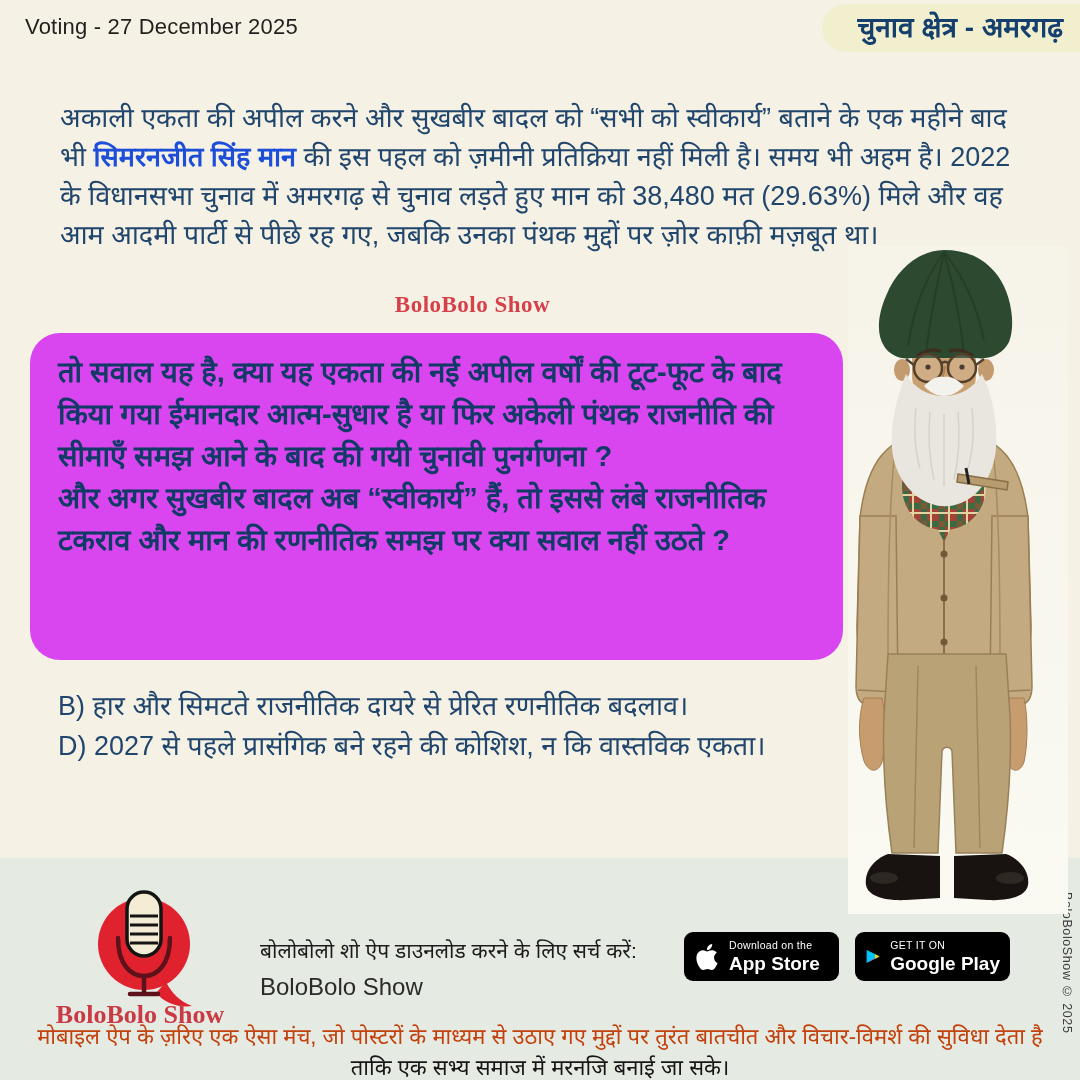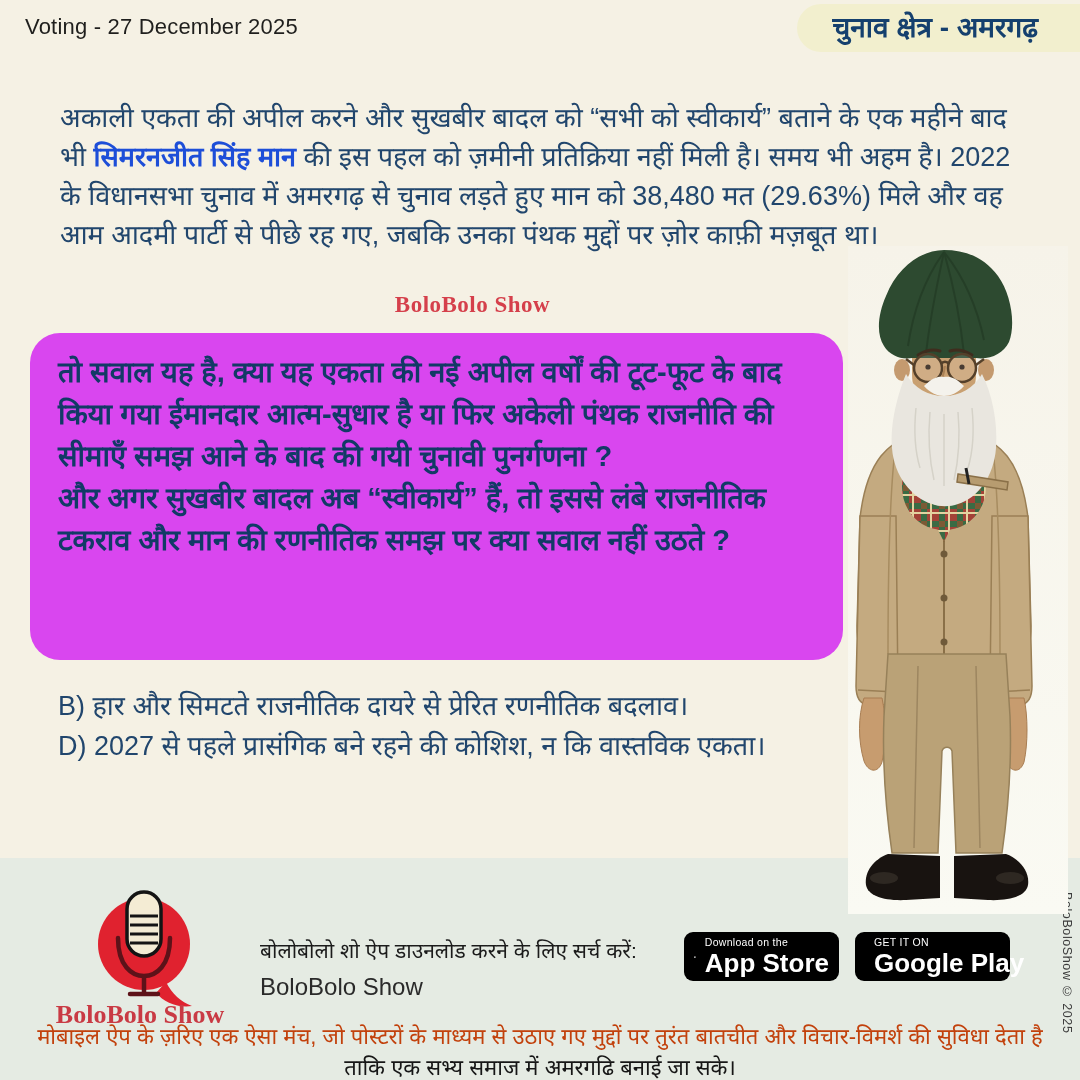--- a/index.html
+++ b/index.html
@@ -5,21 +5,21 @@
   html,body{margin:0;padding:0;}
   body{
     width:1080px;height:1080px;position:relative;overflow:hidden;
     background:#f5f1e4;
     font-family:"Liberation Sans", sans-serif;
   }
   .abs{position:absolute;}
   
   .date-label{left:25px;top:14px;font-size:22px;color:#1f1f1d;letter-spacing:.2px;}
   .badge{right:0;top:4px;height:48px;line-height:48px;background:#f2efce;
-    border-radius:24px 0 0 24px;padding:0 42px 0 36px;
+    border-radius:24px 0 0 24px;padding:0 17px 0 36px;
     color:#15406e;font-weight:700;font-size:28px;}
   
   .intro{left:60px;top:72px;width:965px;font-size:27px;line-height:39px;color:#21466d;}
   .intro b{font-weight:700;color:#1d4ed8;}
   
   .brand-center{left:0;top:292px;width:945px;text-align:center;
     font-family:"Liberation Serif", serif;font-weight:700;font-size:23px;color:#d5404b;letter-spacing:.5px;}
   
   .qbox{left:30px;top:333px;width:813px;height:327px;box-sizing:border-box;
     background:#d946ef;border-radius:30px;padding:18px 28px;
@@ -32,21 +32,21 @@
   .logo-word{left:30px;top:1000px;width:220px;text-align:center;
     font-family:"Liberation Serif", serif;font-weight:700;font-size:26px;color:#c93a44;}
   .search-block{left:260px;top:936px;width:420px;text-align:left;color:#1b1b1b;}
   .search-line{font-size:21px;margin:0 0 9px 0;}
   .search-term{font-size:24px;color:#2a2a2a;margin:0;}
   .badges{left:684px;top:932px;display:flex;gap:16px;}
   .store-badge{width:155px;height:49px;background:#000;border-radius:9px;color:#fff;
     display:flex;align-items:center;padding:0 10px;box-sizing:border-box;gap:9px;}
   .store-badge .txt{display:flex;flex-direction:column;line-height:1;}
   .store-badge .small{font-size:10.5px;letter-spacing:.3px;margin-bottom:3px;}
-  .store-badge .big{font-size:26px;font-weight:600;white-space:nowrap;}
+  .store-badge .big{font-size:19px;font-weight:600;white-space:nowrap;}
   .tagline1{left:0;top:1020px;width:1080px;text-align:center;font-size:22px;color:#c2410c;}
   .tagline2{left:0;top:1051px;width:1080px;text-align:center;font-size:22px;color:#161616;}
   .disclaimer{right:20px;top:1063px;font-size:14px;color:#e0463f;margin-top:20px;}
   .copyright{right:6px;top:892px;writing-mode:vertical-rl;font-size:12.5px;color:#3c3c3c;letter-spacing:.6px;}
   .person{left:826px;top:246px;z-index:3;}
   .logo{left:90px;top:886px;}
 </style>
 </head>
 <body>
 
@@ -211,15 +211,15 @@
       </g>
     </svg>
     <div class="txt">
       <span class="small">GET IT ON</span>
       <span class="big">Google Play</span>
     </div>
   </div>
 </div>
 
 <div class="abs tagline1">मोबाइल ऐप के ज़रिए एक ऐसा मंच, जो पोस्टरों के माध्यम से उठाए गए मुद्दों पर तुरंत बातचीत और विचार-विमर्श की सुविधा देता है</div>
-<div class="abs tagline2">ताकि एक सभ्य समाज में अमरगढि बनाई जा सके।</div>
+<div class="abs tagline2">ताकि एक सभ्य समाज में मरनजि बनाई जा सके।</div>
 <div class="abs disclaimer">Images are for reference purposes only</div>
 <div class="abs copyright">BoloBoloShow © 2025</div>
 
 </body></html>

